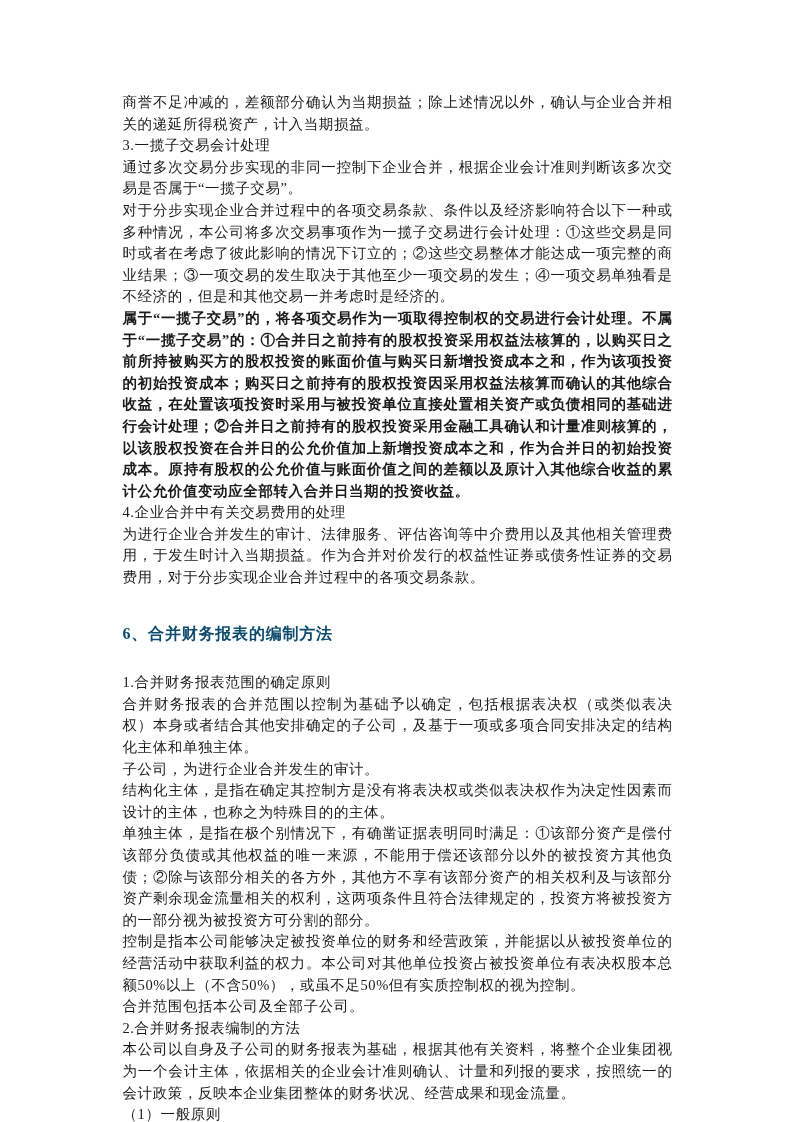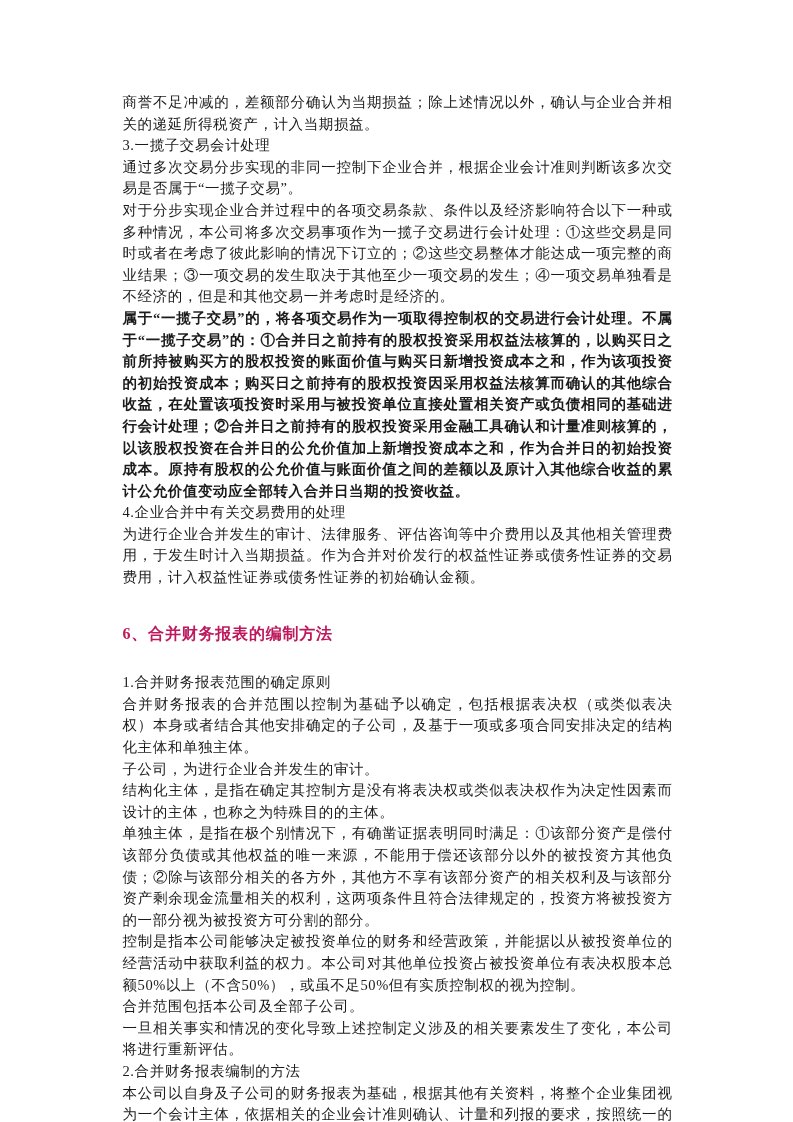--- a/index.html
+++ b/index.html
@@ -31,39 +31,38 @@
   .para.bold {
     font-weight: bold;
   }
   .heading {
     margin: 34px 0 28px 0;
     padding: 0;
     font-size: 16px;
     font-weight: bold;
     letter-spacing: 0.8px;
     text-align: left;
-    color: #be185d;
+    color: #0c4a6e;
   }
 </style>
 </head>
 <body>
 
 <div class="page">
   <p class="para">商誉不足冲减的，差额部分确认为当期损益；除上述情况以外，确认与企业合并相关的递延所得税资产，计入当期损益。</p>
   <p class="para">3.一揽子交易会计处理</p>
   <p class="para">通过多次交易分步实现的非同一控制下企业合并，根据企业会计准则判断该多次交易是否属于“一揽子交易”。</p>
   <p class="para">对于分步实现企业合并过程中的各项交易条款、条件以及经济影响符合以下一种或多种情况，本公司将多次交易事项作为一揽子交易进行会计处理：①这些交易是同时或者在考虑了彼此影响的情况下订立的；②这些交易整体才能达成一项完整的商业结果；③一项交易的发生取决于其他至少一项交易的发生；④一项交易单独看是不经济的，但是和其他交易一并考虑时是经济的。</p>
   <p class="para bold">属于“一揽子交易”的，将各项交易作为一项取得控制权的交易进行会计处理。不属于“一揽子交易”的：①合并日之前持有的股权投资采用权益法核算的，以购买日之前所持被购买方的股权投资的账面价值与购买日新增投资成本之和，作为该项投资的初始投资成本；购买日之前持有的股权投资因采用权益法核算而确认的其他综合收益，在处置该项投资时采用与被投资单位直接处置相关资产或负债相同的基础进行会计处理；②合并日之前持有的股权投资采用金融工具确认和计量准则核算的，以该股权投资在合并日的公允价值加上新增投资成本之和，作为合并日的初始投资成本。原持有股权的公允价值与账面价值之间的差额以及原计入其他综合收益的累计公允价值变动应全部转入合并日当期的投资收益。</p>
   <p class="para">4.企业合并中有关交易费用的处理</p>
-  <p class="para">为进行企业合并发生的审计、法律服务、评估咨询等中介费用以及其他相关管理费用，于发生时计入当期损益。作为合并对价发行的权益性证券或债务性证券的交易费用，计入权益性证券或债务性证券的初始确认金额。</p>
+  <p class="para">为进行企业合并发生的审计、法律服务、评估咨询等中介费用以及其他相关管理费用，于发生时计入当期损益。作为合并对价发行的权益性证券或债务性证券的交易费用，对于分步实现企业合并过程中的各项交易条款。</p>
   <h2 class="heading">6、合并财务报表的编制方法</h2>
   <p class="para">1.合并财务报表范围的确定原则</p>
   <p class="para">合并财务报表的合并范围以控制为基础予以确定，包括根据表决权（或类似表决权）本身或者结合其他安排确定的子公司，及基于一项或多项合同安排决定的结构化主体和单独主体。</p>
   <p class="para">子公司，为进行企业合并发生的审计。</p>
   <p class="para">结构化主体，是指在确定其控制方是没有将表决权或类似表决权作为决定性因素而设计的主体，也称之为特殊目的的主体。</p>
   <p class="para">单独主体，是指在极个别情况下，有确凿证据表明同时满足：①该部分资产是偿付该部分负债或其他权益的唯一来源，不能用于偿还该部分以外的被投资方其他负债；②除与该部分相关的各方外，其他方不享有该部分资产的相关权利及与该部分资产剩余现金流量相关的权利，这两项条件且符合法律规定的，投资方将被投资方的一部分视为被投资方可分割的部分。</p>
   <p class="para">控制是指本公司能够决定被投资单位的财务和经营政策，并能据以从被投资单位的经营活动中获取利益的权力。本公司对其他单位投资占被投资单位有表决权股本总额50%以上（不含50%），或虽不足50%但有实质控制权的视为控制。</p>
   <p class="para">合并范围包括本公司及全部子公司。</p>
-  <p class="para">一旦相关事实和情况的变化导致上述控制定义涉及的相关要素发生了变化，本公司将进行重新评估。</p>
   <p class="para">2.合并财务报表编制的方法</p>
   <p class="para">本公司以自身及子公司的财务报表为基础，根据其他有关资料，将整个企业集团视为一个会计主体，依据相关的企业会计准则确认、计量和列报的要求，按照统一的会计政策，反映本企业集团整体的财务状况、经营成果和现金流量。</p>
   <p class="para">（1）一般原则</p>
 </div>
 
 </body></html>

